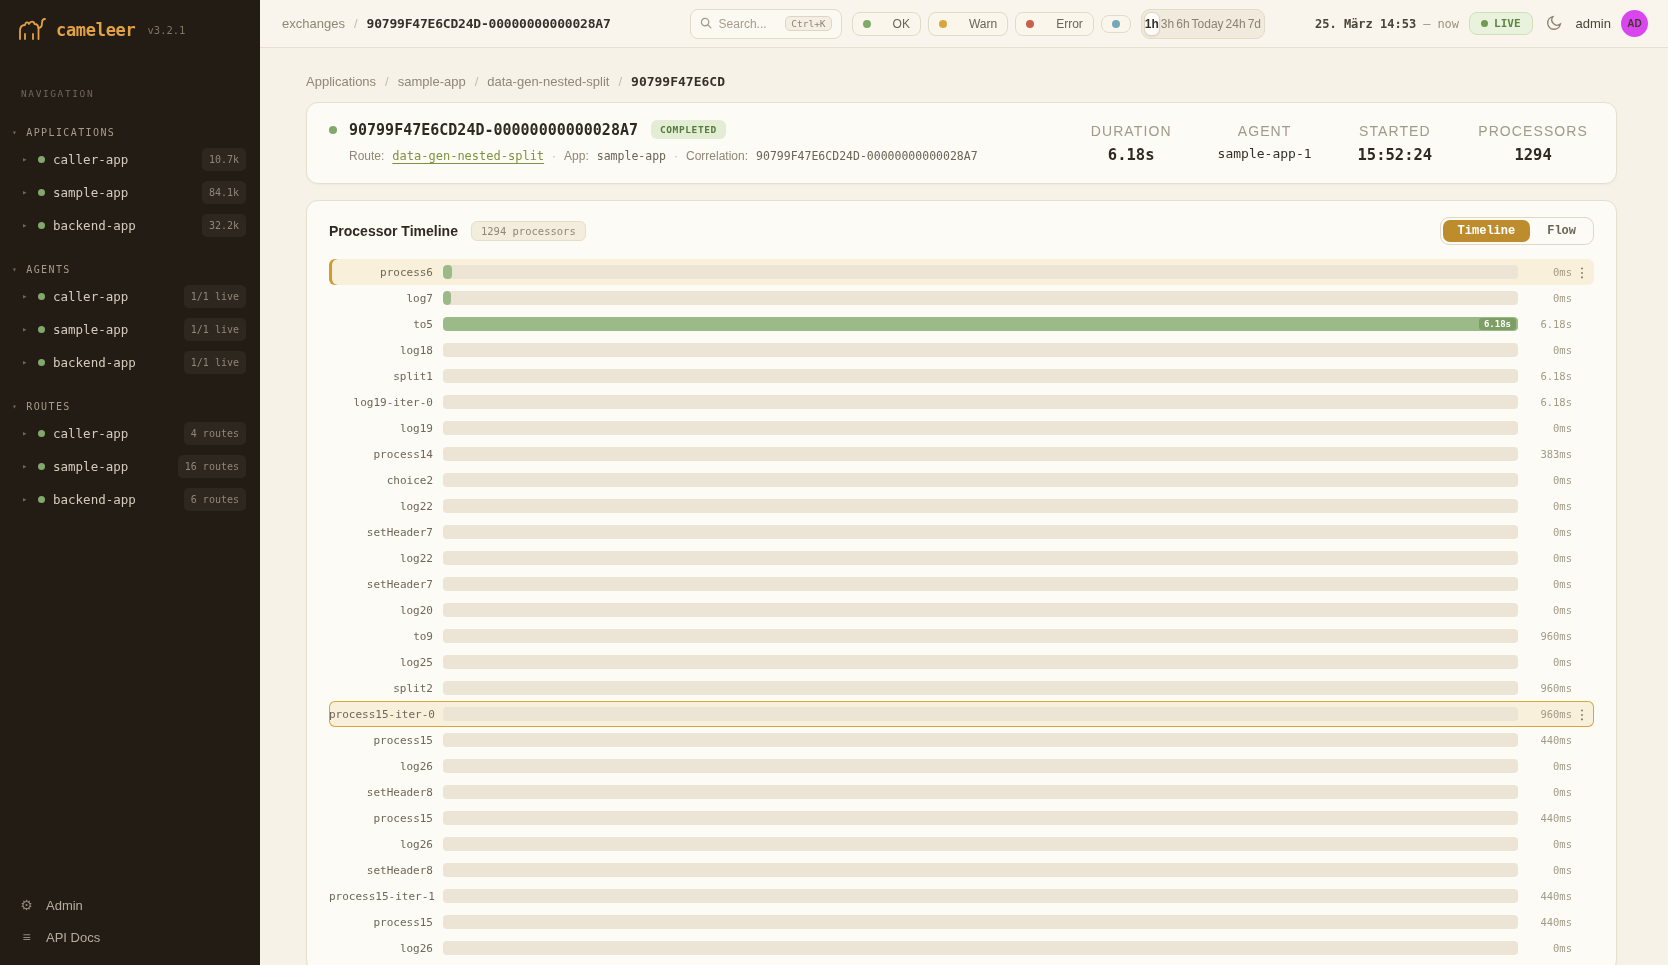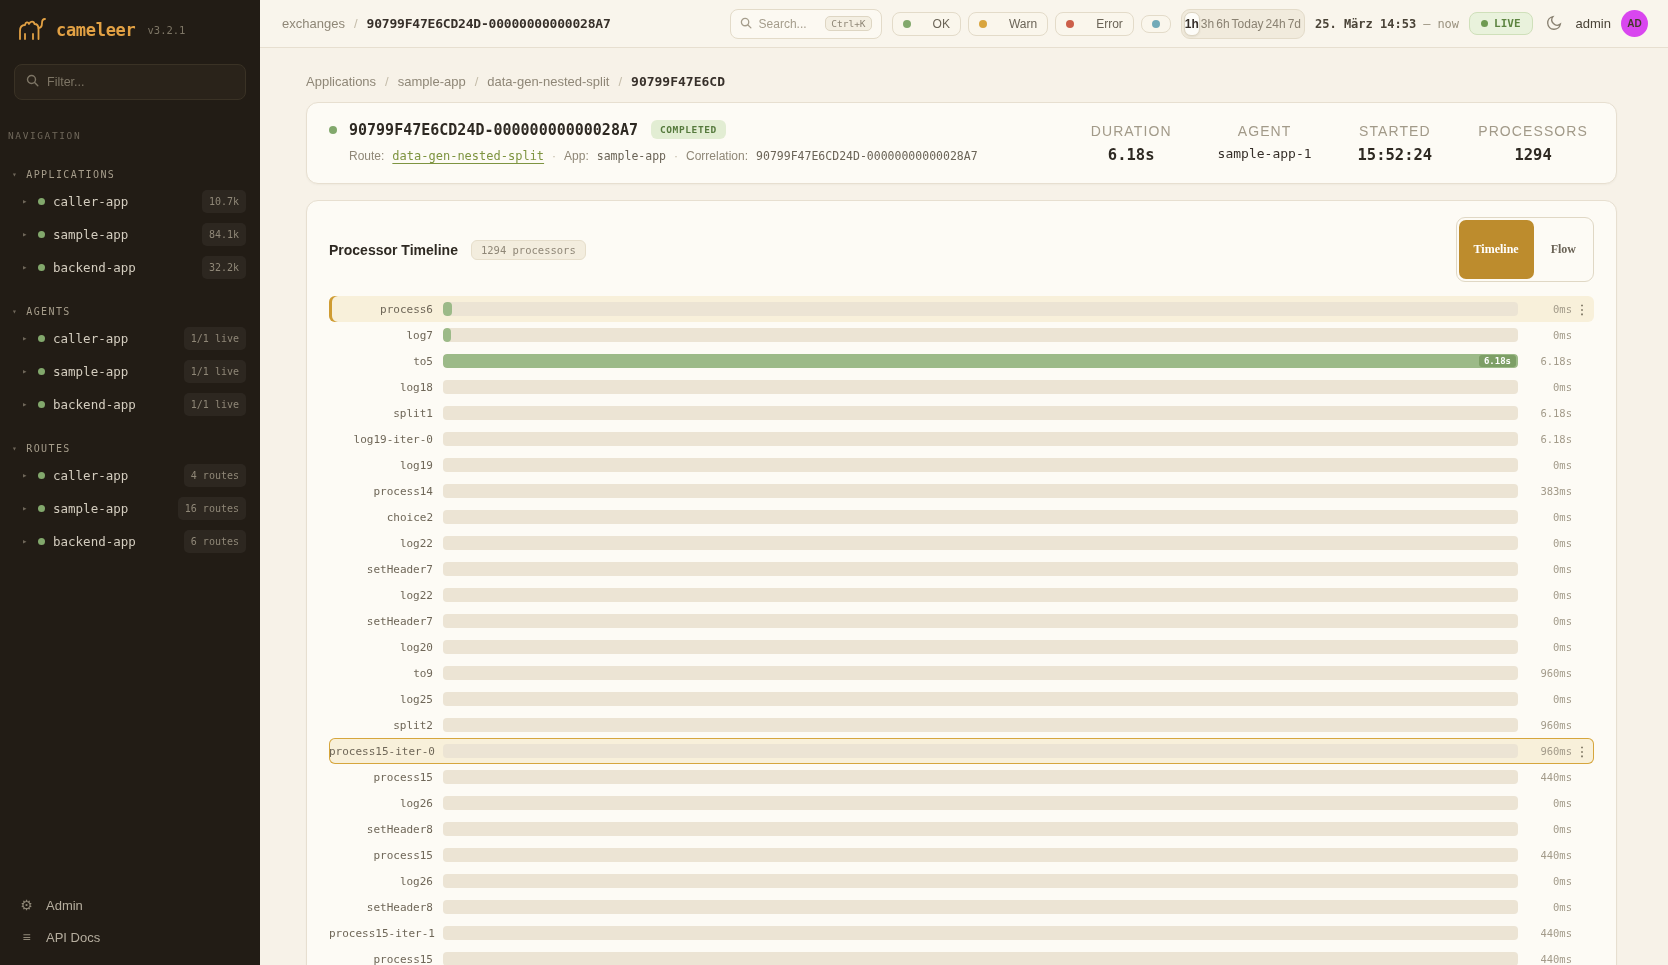--- a/index.html
+++ b/index.html
@@ -20,21 +20,21 @@
   body{ display:flex; font-family:var(--sans); background:var(--cream); color:var(--ink); }
 
   
   .sidebar{ width:260px; flex-shrink:0; background:var(--side-bg); display:flex; flex-direction:column; color:#cfc8ba; }
   .logo-row{ display:flex; align-items:center; gap:10px; padding:15px 16px 13px; }
   .logo-name{ font-family:var(--mono); font-size:17px; font-weight:700; color:#e2a144; letter-spacing:-0.3px; }
   .logo-ver{ font-family:var(--mono); font-size:10.5px; color:#7d7565; margin-left:2px; }
   .filterbox{ margin:6px 14px 0; display:flex; align-items:center; gap:8px; background:#2a231a; border:1px solid #3a3225; border-radius:8px; padding:8px 11px; }
   .filterbox input{ background:none; border:none; outline:none; color:#cfc8ba; font-family:var(--sans); font-size:12.5px; width:100%; }
   .filterbox input::placeholder{ color:#7d7565; }
-  .nav-label{ padding:30px 8px 6px; font-family:var(--mono); font-size:9.5px; letter-spacing:1.6px; color:#6f675a; }
+  .nav-label{ padding:30px 21px 6px; font-family:var(--mono); font-size:9.5px; letter-spacing:1.6px; color:#6f675a; }
   .section{ margin-top:16px; }
   .sec-head{ display:flex; align-items:center; gap:8px; padding:6px 16px 5px 12px; font-family:var(--mono); font-size:10px; letter-spacing:1.4px; color:#a59c8a; cursor:pointer; }
   .sec-caret{ font-size:8px; color:#6f675a; }
   .side-item{ display:flex; align-items:center; gap:8px; padding:5px 14px 5px 22px; font-family:var(--mono); font-size:12.5px; color:#d3ccbe; cursor:pointer; line-height:19px; }
   .side-chev{ color:#6f675a; font-size:9px; width:8px; }
   .side-dot{ width:7px; height:7px; border-radius:50%; background:var(--green); flex-shrink:0; }
   .side-badge{ margin-left:auto; font-family:var(--mono); font-size:10px; color:#8f8777; background:rgba(255,255,255,0.05); padding:2px 7px; border-radius:5px; white-space:nowrap; }
   .sidebar-footer{ margin-top:auto; padding:0 16px 12px; }
   .foot-item{ display:flex; align-items:center; gap:11px; padding:8px 2px; font-size:13px; color:#b5ad9e; cursor:pointer; }
   .foot-icon{ color:#8f8777; font-size:14px; width:17px; text-align:center; }
@@ -49,21 +49,21 @@
   .searchbox{ display:flex; align-items:center; gap:7px; border:1px solid #e3dbc9; background:#fcf9f2; border-radius:8px; padding:5px 9px; width:152px; }
   .searchbox input{ border:none; background:none; outline:none; width:100%; font-size:12px; color:#6b6457; font-family:var(--sans); }
   .searchbox input::placeholder{ color:#a59d8c; }
   .kbd{ font-family:var(--mono); font-size:9.5px; border:1px solid #ded6c3; background:#f4efe2; padding:1px 5px; border-radius:5px; color:#8f8777; white-space:nowrap; }
   .chips{ display:flex; align-items:center; gap:7px; }
   .chip{ display:flex; align-items:center; gap:22px; border:1px solid #e3dbc9; background:#faf6ec; border-radius:8px; padding:4px 10px; font-size:12px; color:#6b6457; cursor:pointer; }
   .chip-dot{ width:8px; height:8px; border-radius:50%; }
   .seg{ display:flex; background:#f1ebdd; border:1px solid #e3dbc9; border-radius:9px; padding:2px; }
   .seg-btn{ border:1px solid transparent; background:transparent; font-family:var(--sans); font-size:12px; color:#8a8272; padding:4px 0; border-radius:7px; cursor:pointer; white-space:nowrap; }
   .seg-btn.active{ background:#fdfcf8; color:var(--ink); border:1px solid #ddd5c2; box-shadow:0 1px 2px rgba(60,50,30,0.08); font-weight:700; }
-  .range-text{ display:flex; align-items:flex-start; gap:7px; font-family:var(--mono); font-size:12px; white-space:nowrap; }
+  .range-text{ display:flex; align-items:flex-start; gap:7px; font-family:var(--mono); font-size:12px; white-space:nowrap;margin-left:40px; }
   .range-from{ color:#4a4337; font-weight:700; }
   .range-dash,.range-to{ color:#9a927f; }
   .live{ display:flex; align-items:center; gap:6px; border:1px solid #cfe0ba; background:#e9f2dc; color:#5d8440; font-family:var(--mono); font-size:11px; font-weight:700; padding:4px 11px; border-radius:8px; cursor:pointer; }
   .live-dot{ width:7px; height:7px; border-radius:50%; background:#6f9a52; }
   .icon-btn{ background:none; border:none; cursor:pointer; display:flex; align-items:center; padding:3px; }
   .user-name{ font-size:13px; color:#4a4337; }
   .avatar{ width:27px; height:27px; border-radius:50%; background:#d946ef; color:#45392a; font-size:10px; font-weight:700; display:flex; align-items:center; justify-content:center; cursor:pointer; }
 
   
   .content{ flex:1; overflow:hidden; padding:26px 51px 0 46px; }
@@ -88,21 +88,21 @@
   .stat-label{ font-size:14px; letter-spacing:1.1px; color:#a29a89; }
   .stat-value{ margin-top:7px; font-family:var(--mono); color:#2e2922; }
   .stat-value.lg{ font-size:15.5px; font-weight:700; }
   .stat-value.md{ font-size:13px; font-weight:500; color:#37302a; }
 
   .tl-card{ margin-top:16px; padding:16px 22px 10px; }
   .tl-head{ display:flex; align-items:center; }
   .tl-title{ font-size:14px; font-weight:700; color:#2e2922; }
   .tl-count-badge{ margin-left:13px; font-family:var(--mono); font-size:10.5px; color:#8f8777; background:#f3edde; border:1px solid #e6decb; padding:3px 9px; border-radius:6px; }
   .tl-views{ margin-left:auto; display:flex; background:var(--card); border:1px solid #e0d8c5; border-radius:9px; padding:2px; gap:2px; }
-  .tl-view{ border:none; background:transparent; font-family:Liberation Serif, serif; font-size:12px; font-weight:600; padding:22px 15px; border-radius:7px; color:#6b6457; cursor:pointer; }
+  .tl-view{ border:none; background:transparent; font-family:Liberation Mono, monospace; font-size:12px; font-weight:600; padding:4px 15px; border-radius:7px; color:#6b6457; cursor:pointer; }
   .tl-view.active{ background:var(--amber); color:#fff; }
   .tl-rows{ margin-top:14px; }
   .tl-row{ display:flex; align-items:center; height:26px; border-radius:6px; padding-right:2px; }
   .tl-label{ width:114px; flex-shrink:0; text-align:right; padding-right:10px; font-family:var(--mono); font-size:11px; color:#6f6758; white-space:nowrap; }
   .tl-track{ flex:1; height:14px; background:#ece4d4; border-radius:4px; position:relative; overflow:hidden; }
   .tl-bar{ position:absolute; top:0; height:100%; background:#9cba88; border-radius:4px; display:flex; align-items:center; justify-content:flex-end; }
   .tl-bar-label{ background:#7d9f66; color:#fff; font-family:var(--mono); font-size:9px; font-weight:700; padding:1px 5px; border-radius:3px; margin-right:2px; }
   .tl-dur{ width:54px; flex-shrink:0; text-align:right; font-family:var(--mono); font-size:10.5px; color:#a39b8a; }
   .tl-menu{ width:20px; text-align:center; color:#57503f; font-size:13px; visibility:hidden; cursor:pointer; }
   .tl-row.selected{ background:#f8f0da; box-shadow:inset 3px 0 0 #cf9c33; }
@@ -118,29 +118,20 @@
       <svg width="30" height="26" viewBox="0 0 30 26" fill="none" stroke="#e2a144" stroke-width="1.8" stroke-linecap="round" stroke-linejoin="round">
         <path d="M4 24 V16 C4 12 6 10 9 10 C9.5 7 12 6.5 13 9 C14.5 5.5 18 6 18.5 9 C21 9 22.5 11 22.5 14 V24"></path>
         <path d="M22.5 13 C25 13 26 11 26 8 C26 5.5 27 4 29 4"></path>
         <path d="M9 24 V19 M17 24 V19"></path>
       </svg>
     </span>
     <span class="logo-name">cameleer</span>
     <span class="logo-ver">v3.2.1</span>
   </div>
 
-  <div class="filterbox">
-    <span>
-      <svg width="13" height="13" viewBox="0 0 13 13" fill="none" stroke="#7d7565" stroke-width="1.4" stroke-linecap="round">
-          <circle cx="5.5" cy="5.5" r="4"></circle>
-          <path d="M8.6 8.6 L11.8 11.8"></path>
-        </svg>
-    </span>
-    <input type="text" placeholder="Filter..." style="">
-  </div>
 
   <div class="nav-label">NAVIGATION</div>
 
   <div>
       <div class="section">
     <div class="sec-head">
       <span class="sec-caret">▾</span>
       <span class="sec-label">APPLICATIONS</span>
     </div>
     <div class="sec-items">

